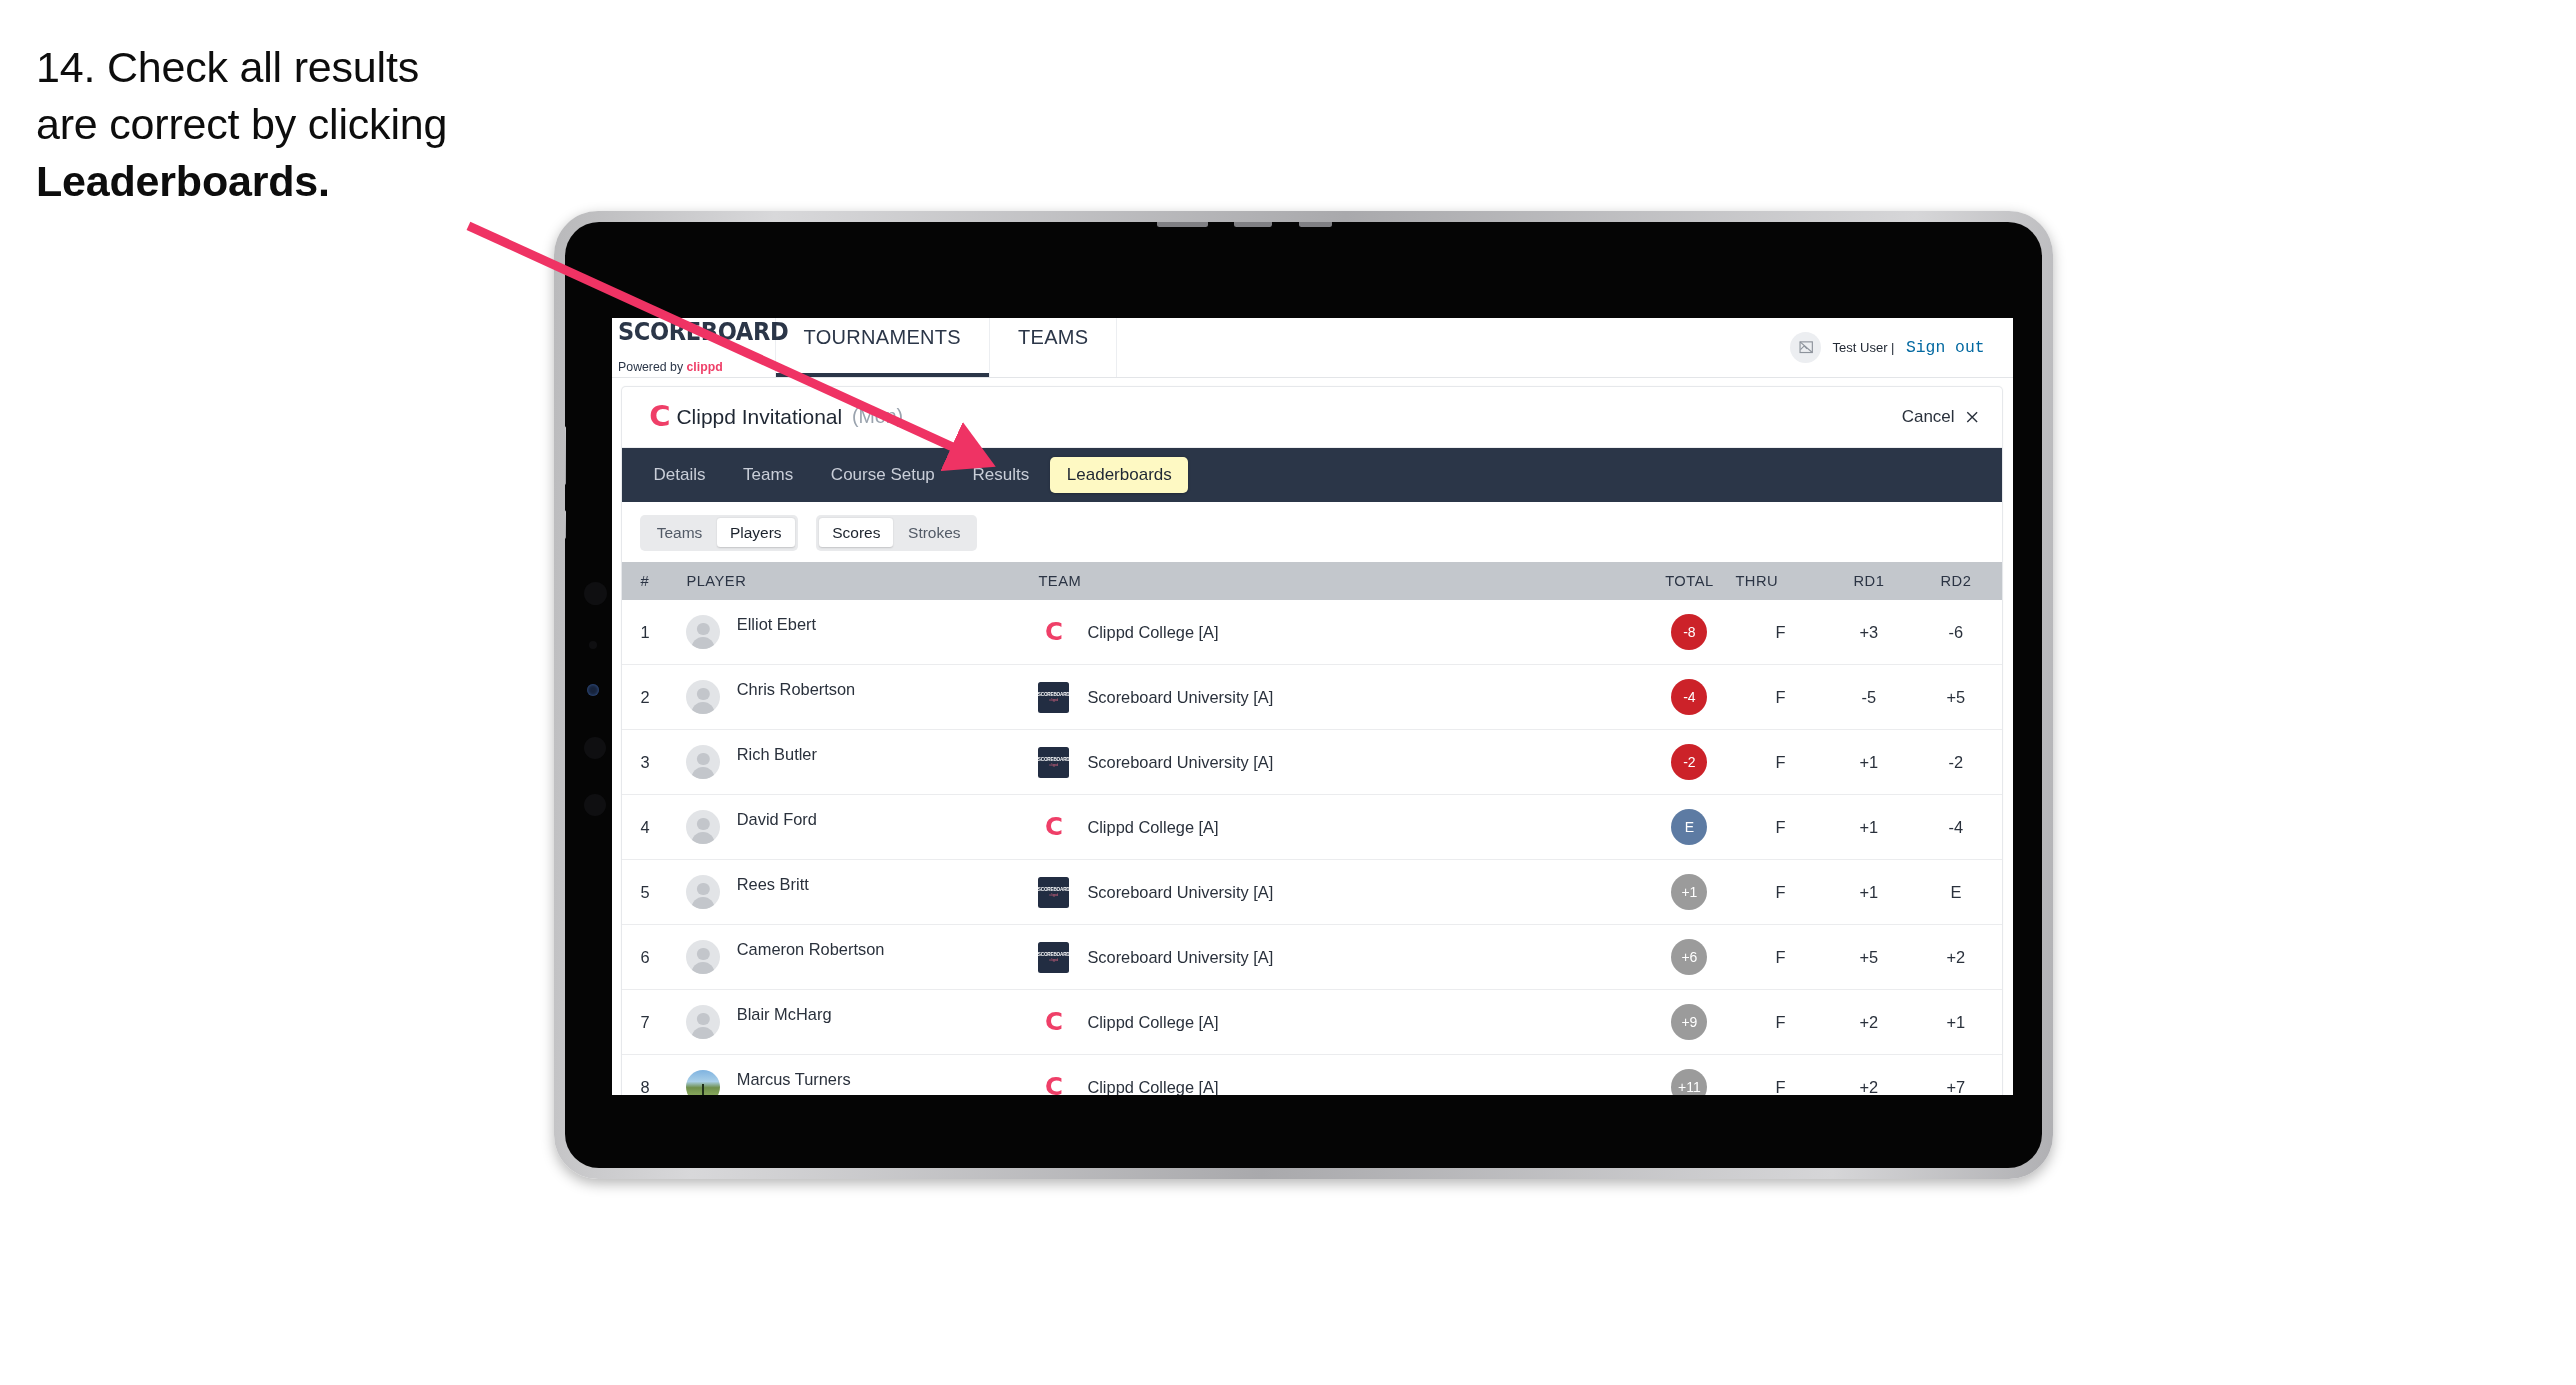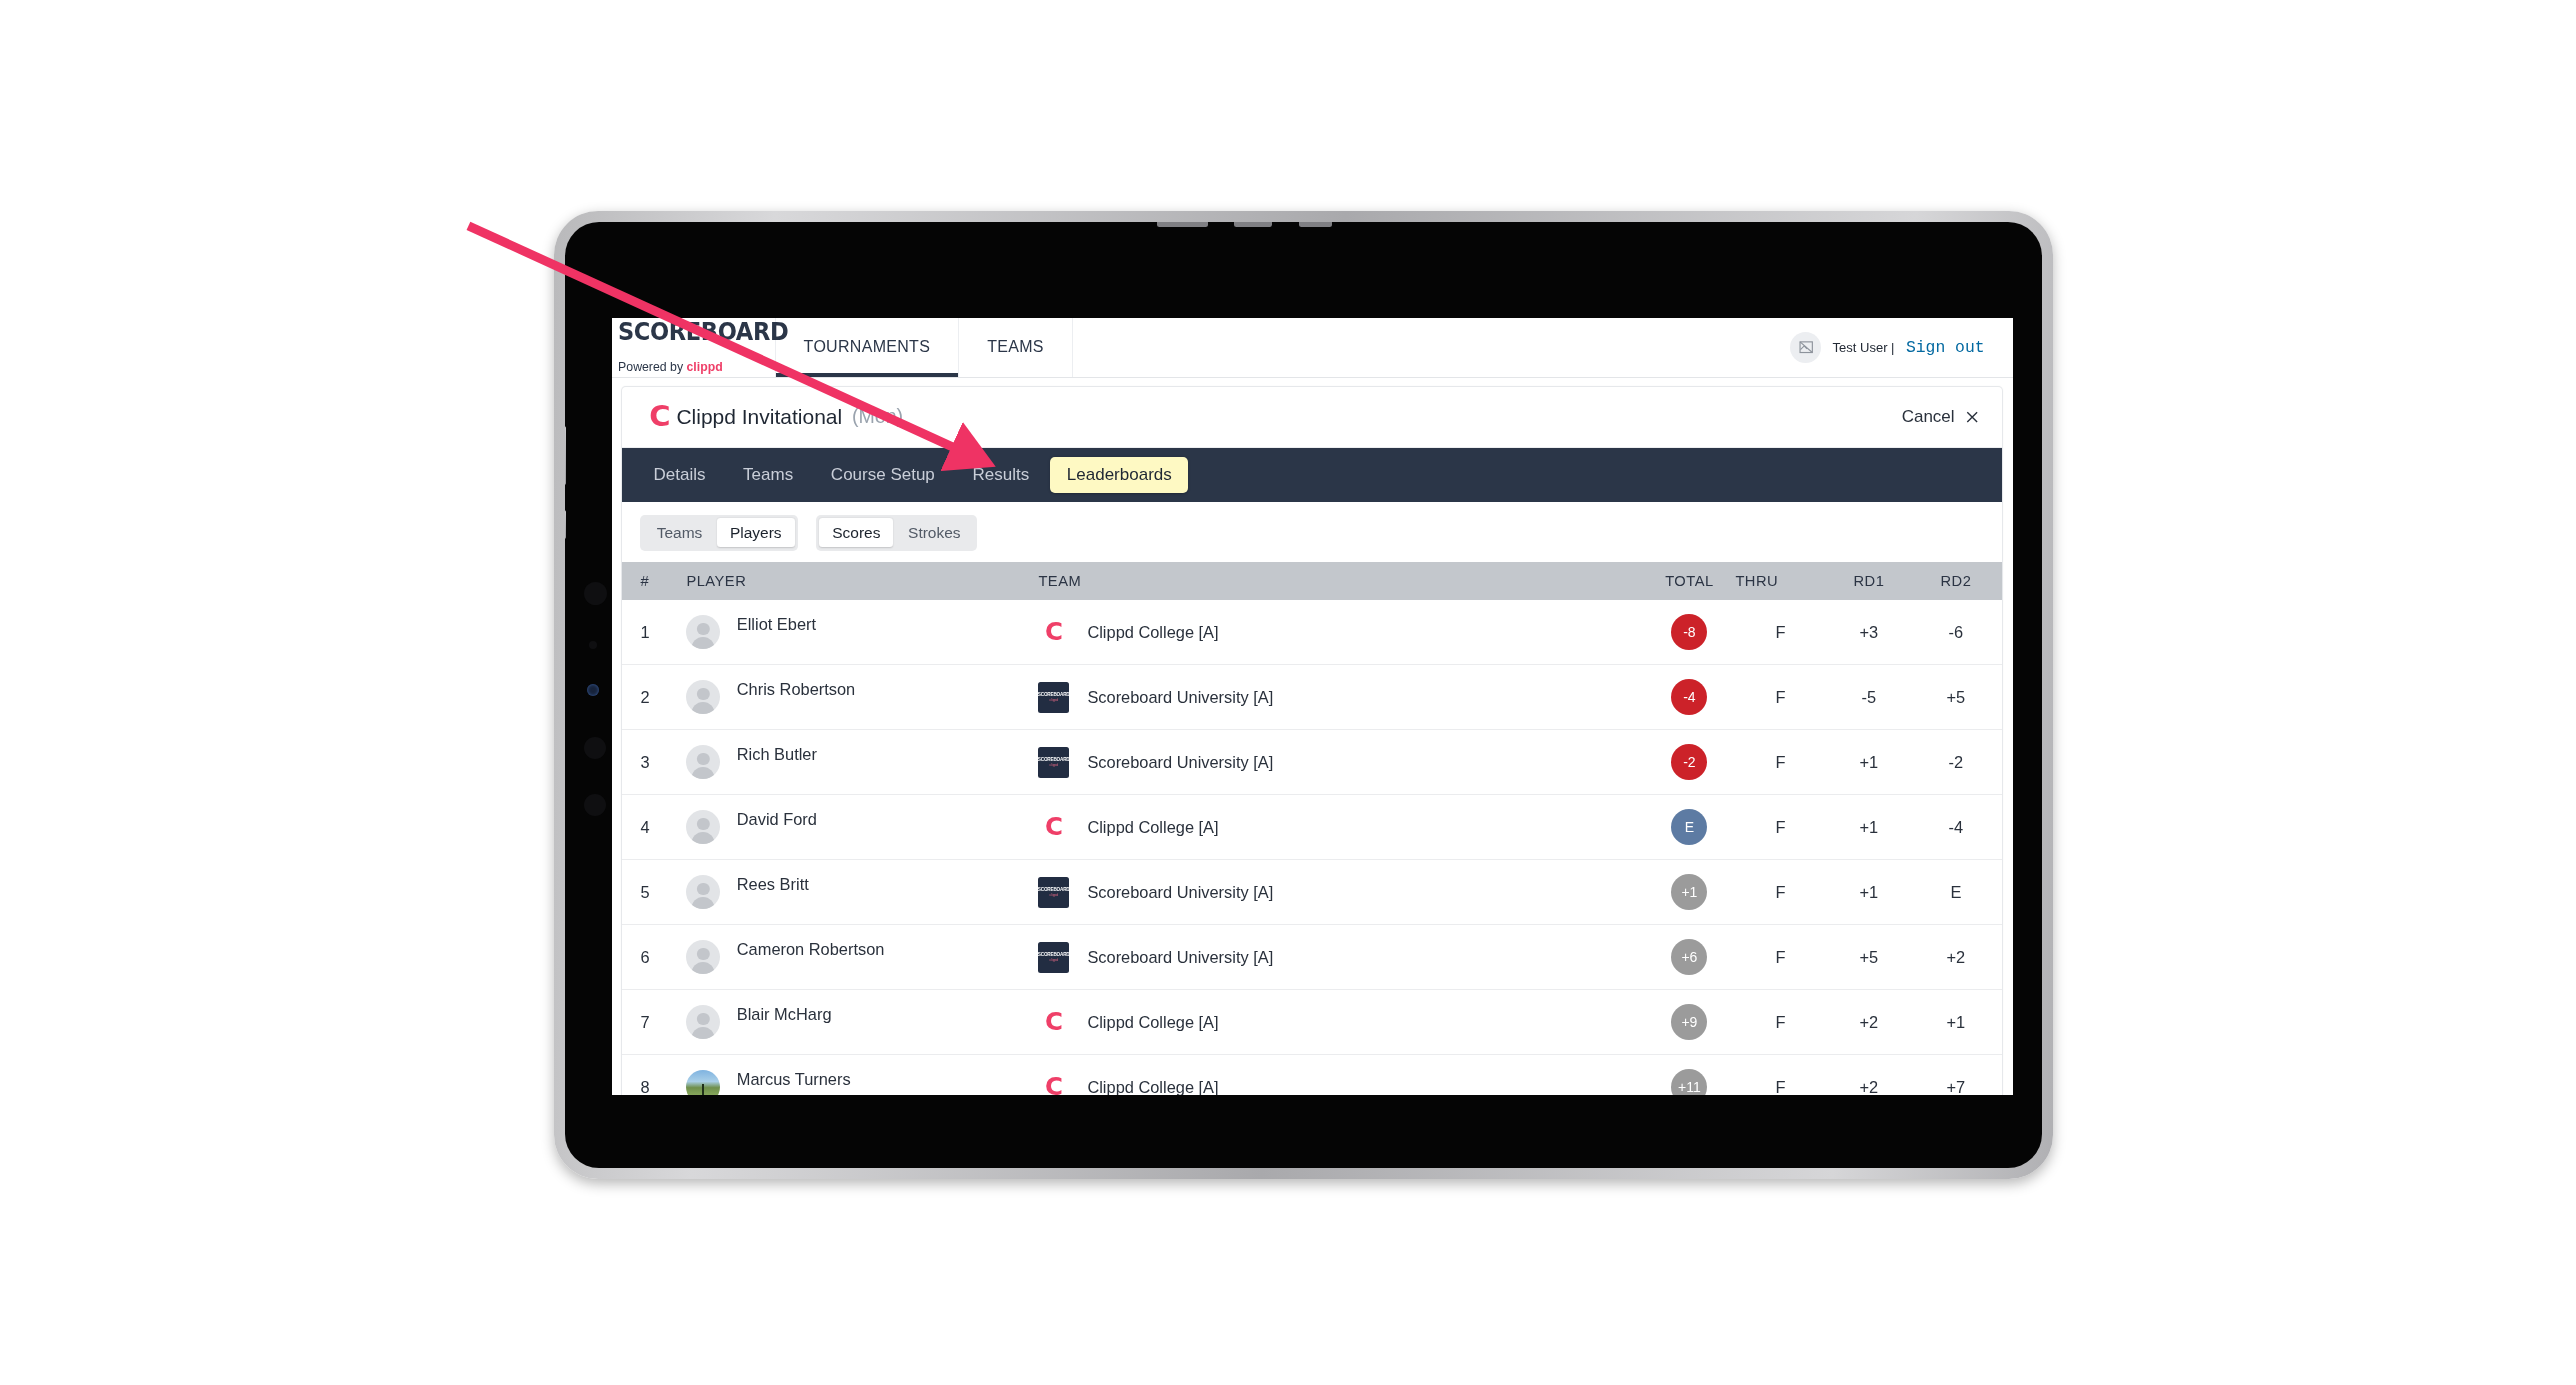--- a/index.html
+++ b/index.html
@@ -96,23 +96,23 @@
     letter-spacing: -0.4px;
     color: #2b3648;
     line-height: 1;
     transform: scaleX(0.92);
     transform-origin: left center;
   }
   .brand-sub { font-size: 12.3px; color:#2b3648; margin-top:16px; white-space:nowrap;}
   .brand-sub .pink { color:#ef3f68; font-weight:700; }
 
   .navtab {
-    display:flex; align-items:center; justify-content:center;
-    padding: 16px 28px;
-    font-size: 16px; color:#2b3648; letter-spacing: 0.3px;
+    display:flex; align-items:flex-start; justify-content:center;
+    padding: 8px 28px;
+    font-size: 20px; color:#2b3648; letter-spacing: 0.3px;
     border-right: 0.8px solid #eceef1;
     position: relative;
     cursor: pointer;
   }
   .navtab.active::after{
     content:""; position:absolute; left:0; right:0; bottom:0; height:4.1px; background:#2b3648;
   }
   .nav-spacer { flex:1; }
   .user-zone { display:flex; align-items:center; gap: 11.4px; padding-right: 28px; }
   .avatar-circle {
@@ -231,20 +231,25 @@
   }
   .badge.red  { background:#cc2229; }
   .badge.blue { background:#5d7ba3; }
   .badge.gray { background:#9b9b9b; }
 </style>
 </head>
 <body>
 
 <div class="stage">
 
+  <div class="caption">
+    <div>14. Check all results</div>
+    <div>are correct by clicking</div>
+    <div class="bold">Leaderboards.</div>
+  </div>
 
   <div class="tablet">
     <div class="tablet-screen">
 
       <div class="btn-side btn-a"></div>
       <div class="btn-side btn-b"></div>
       <div class="ant ant1"></div>
       <div class="ant ant2"></div>
       <div class="ant ant3"></div>
       <div class="dot dot1"></div>

